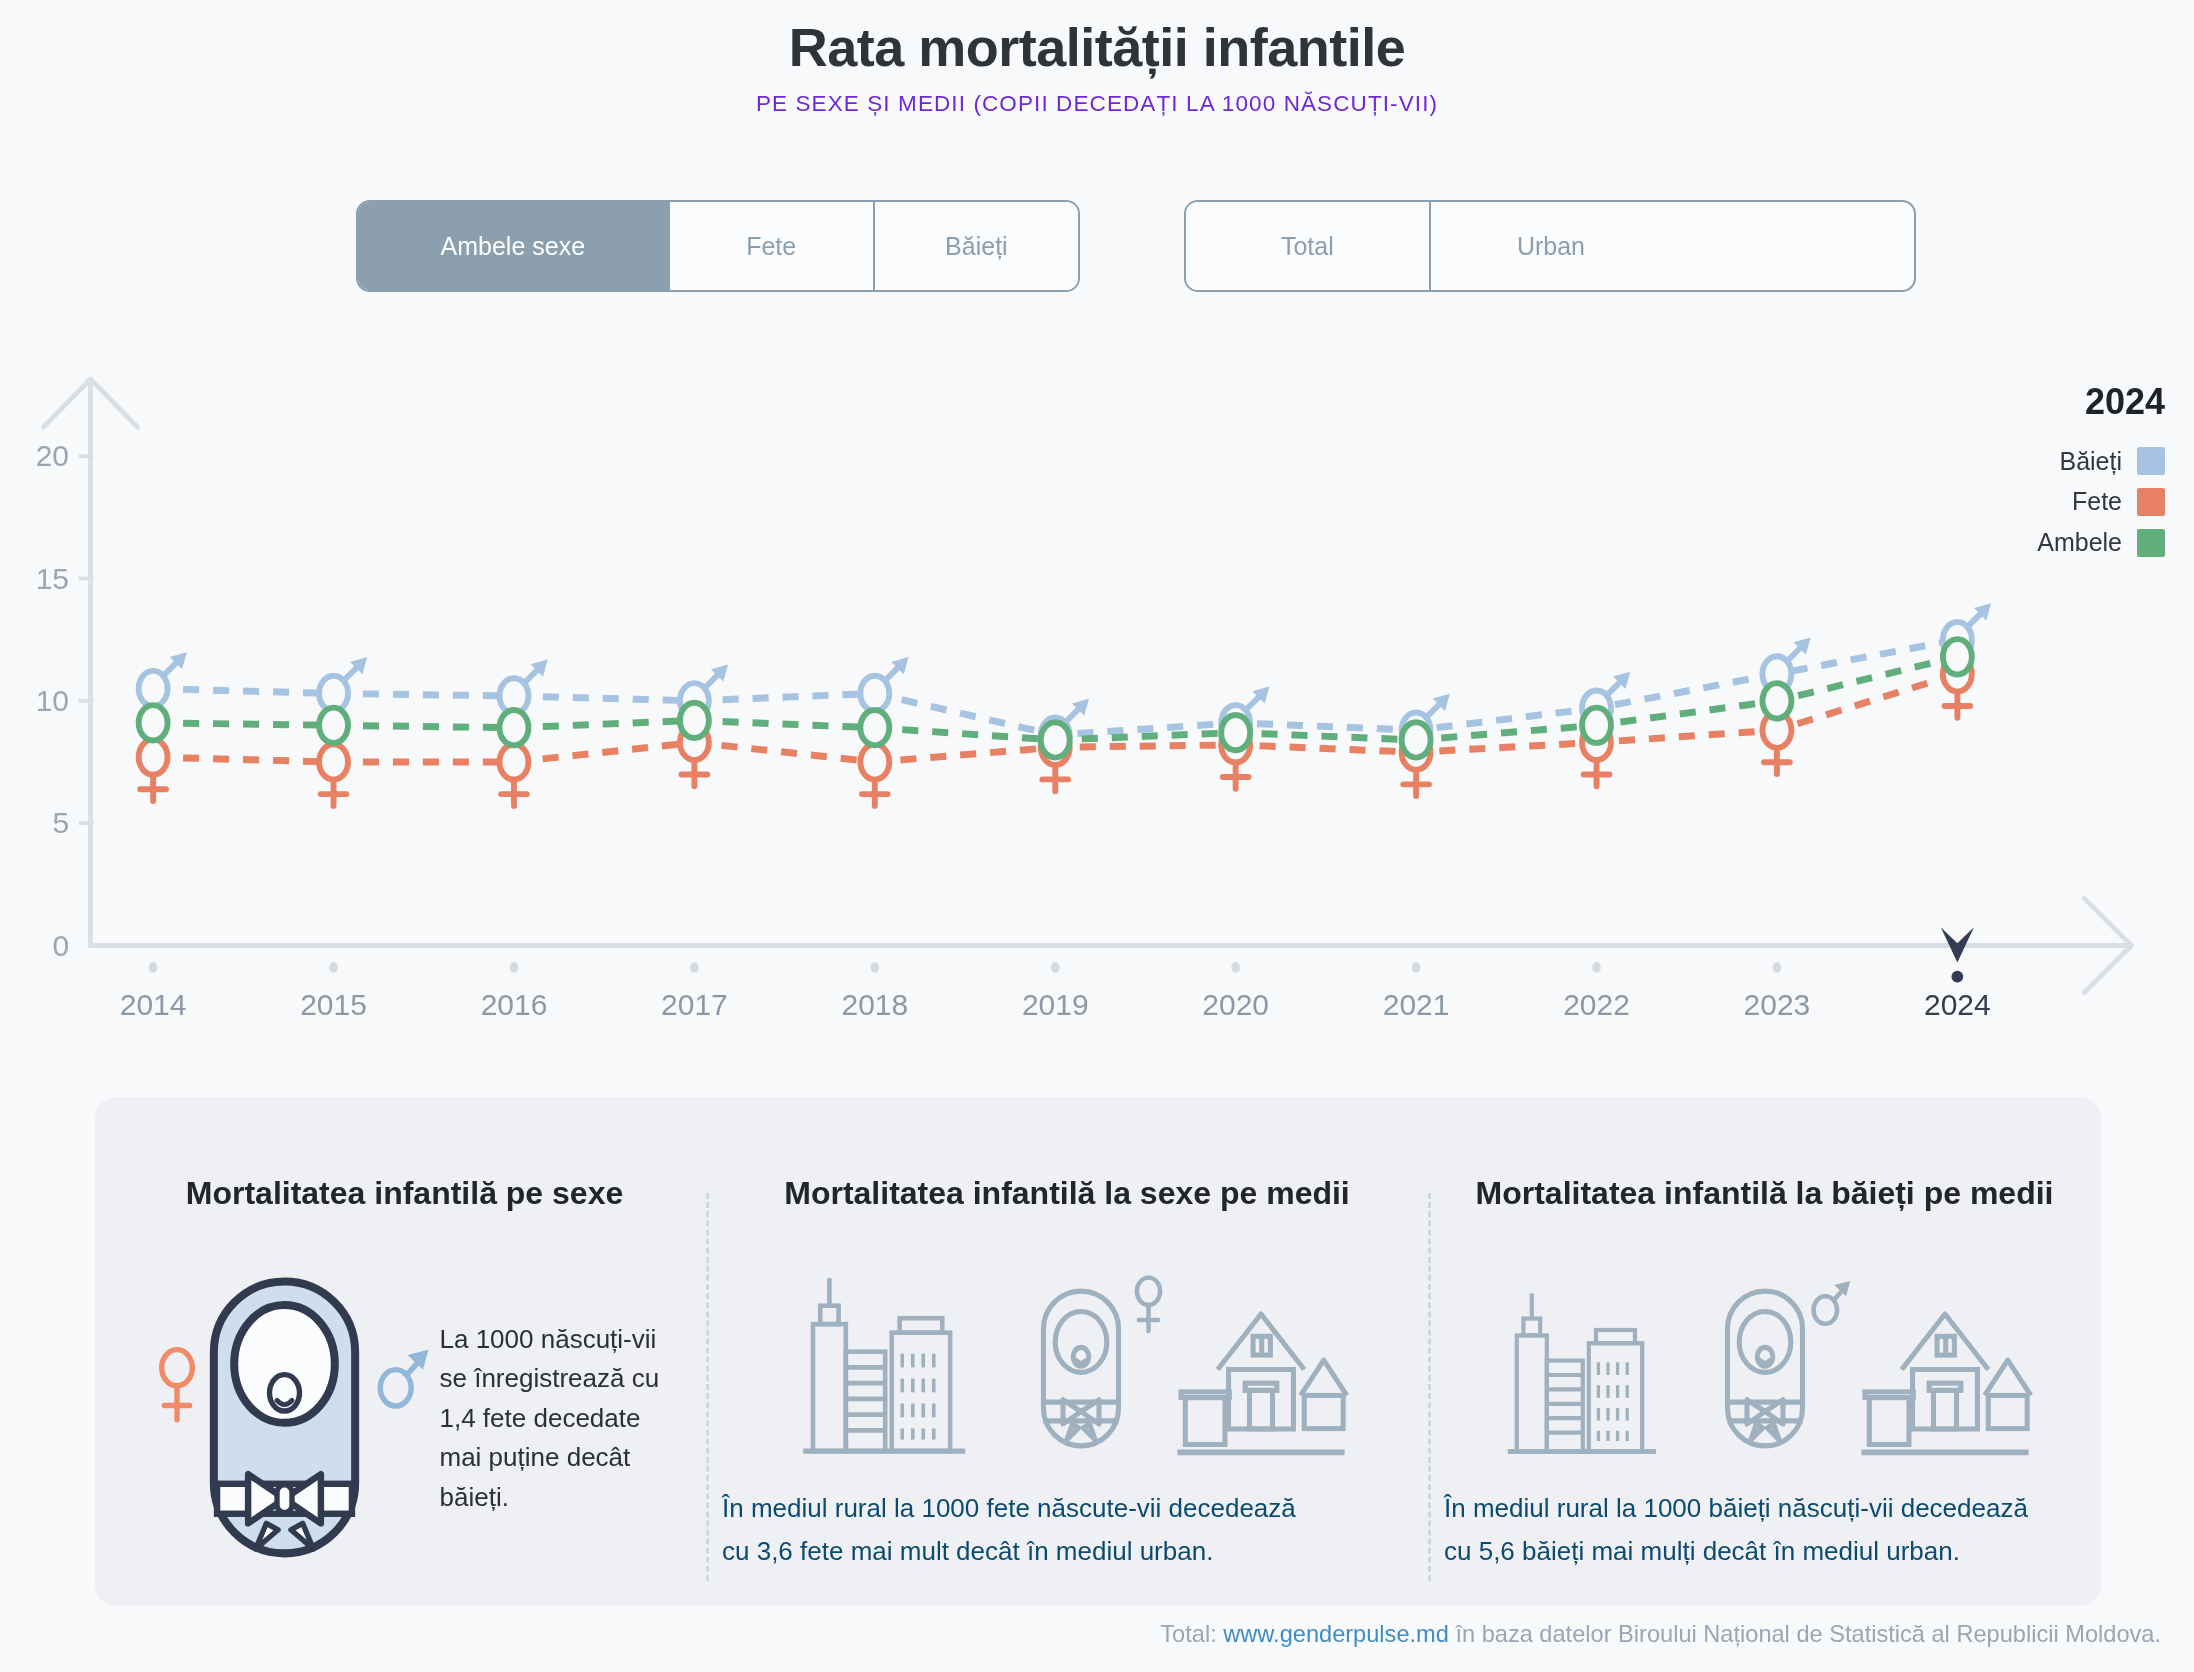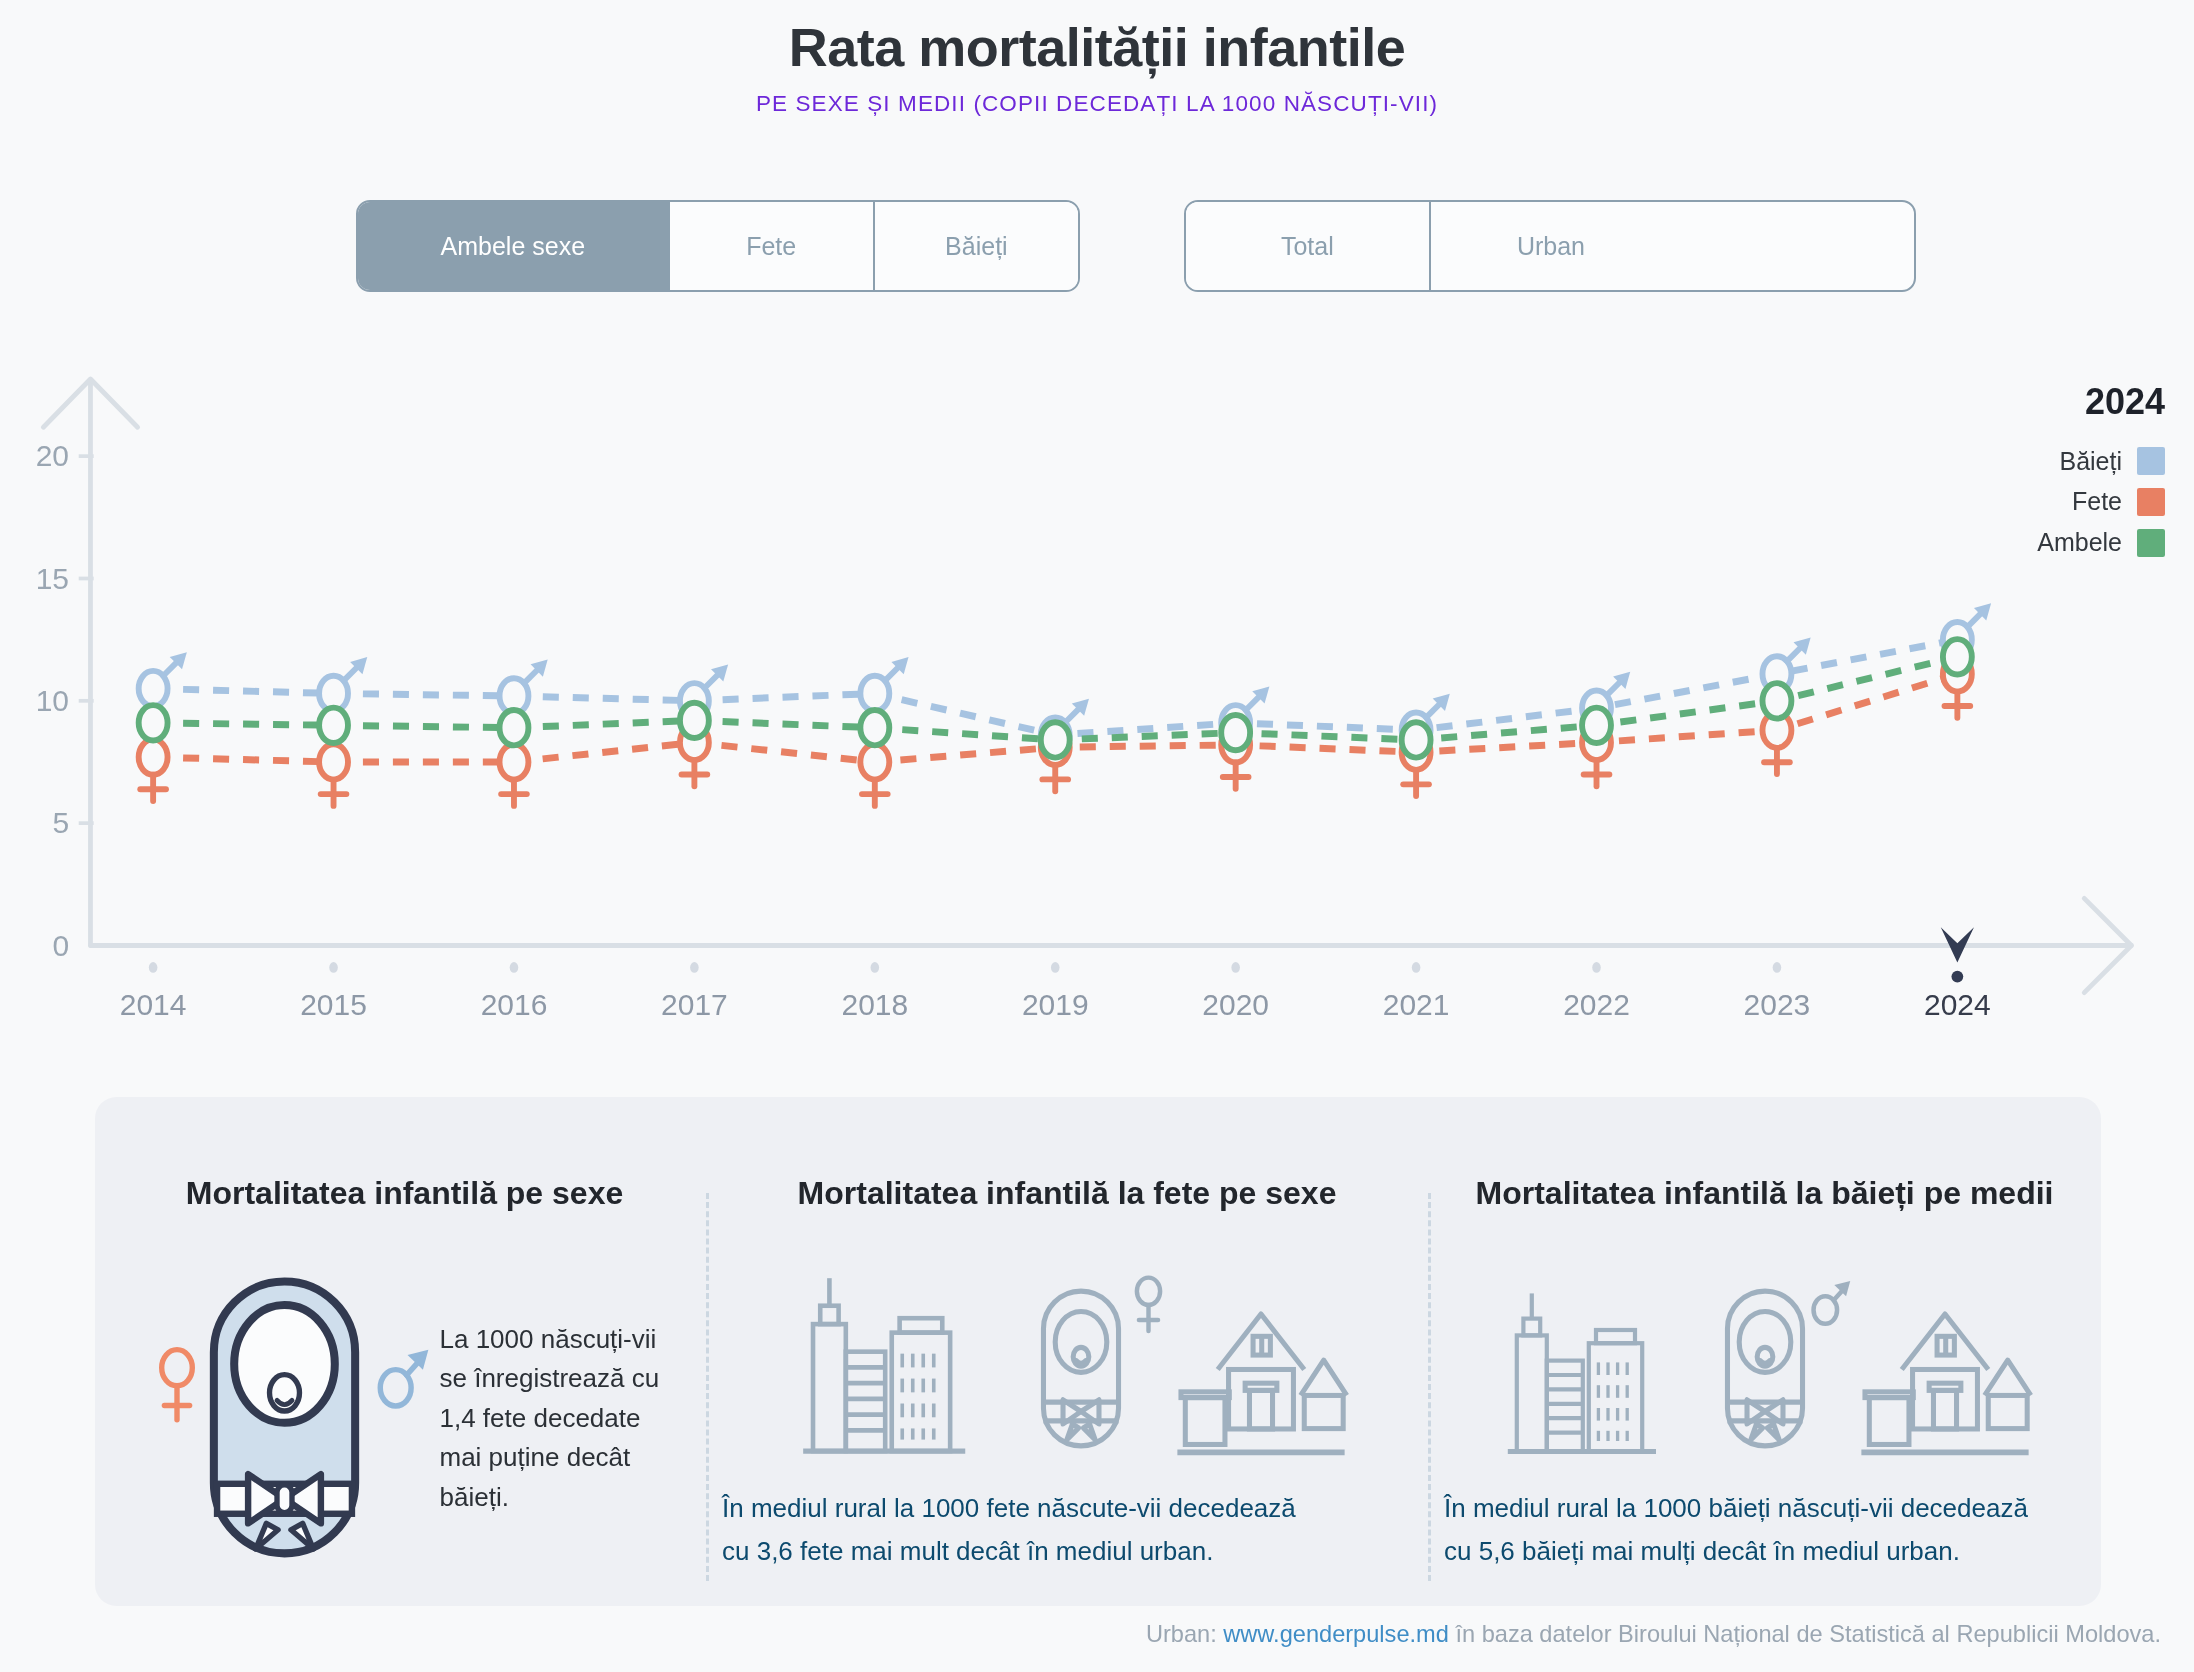--- a/index.html
+++ b/index.html
@@ -308,21 +308,21 @@
             <ellipse cx="50" cy="106" rx="34" ry="40"></ellipse>
             <line x1="74" y1="78" x2="108" y2="40"></line>
           </g>
           <path d="M122,22 L76,34 L110,66 Z" fill="#92b7d9"></path>
         </svg>
         <div class="card1-text">La 1000 născuți-vii se înregistrează cu 1,4 fete decedate mai puține decât băieți.</div>
       </div>
     </div>
 
     <div class="card" id="card-2">
-      <div class="card-title">Mortalitatea infantilă la fete pe sexe</div>
+      <div class="card-title">Mortalitatea infantilă la sexe pe medii</div>
       <div class="icon-row">
         <svg width="257" height="187" viewBox="0 0 520 570">
           <g stroke="#9fb0bf" stroke-width="14" fill="none">
             <line x1="86" y1="28" x2="86" y2="112"></line>
             <rect x="58" y="112" width="56" height="56"></rect>
             <rect x="36" y="168" width="100" height="387"></rect>
             <rect x="136" y="252" width="120" height="303"></rect>
             <line x1="136" y1="300" x2="256" y2="300"></line>
               <line x1="136" y1="348" x2="256" y2="348"></line>
             <line x1="136" y1="396" x2="256" y2="396"></line>
@@ -473,17 +473,17 @@
         </svg>
       </div>
       <div class="card-text">
         <div>În mediul rural la 1000 băieți născuți-vii decedează</div>
         <div>cu 5,6 băieți mai mulți decât în mediul urban.</div>
       </div>
     </div>
   </div>
 
   <div class="footer">
-    <span>Urban: </span><a href="#">www.genderpulse.md</a><span> în baza datelor Biroului Național de Statistică al Republicii Moldova.</span>
+    <span>Total: </span><a href="#">www.genderpulse.md</a><span> în baza datelor Biroului Național de Statistică al Republicii Moldova.</span>
   </div>
 
 </div>
 
 
 </body></html>

